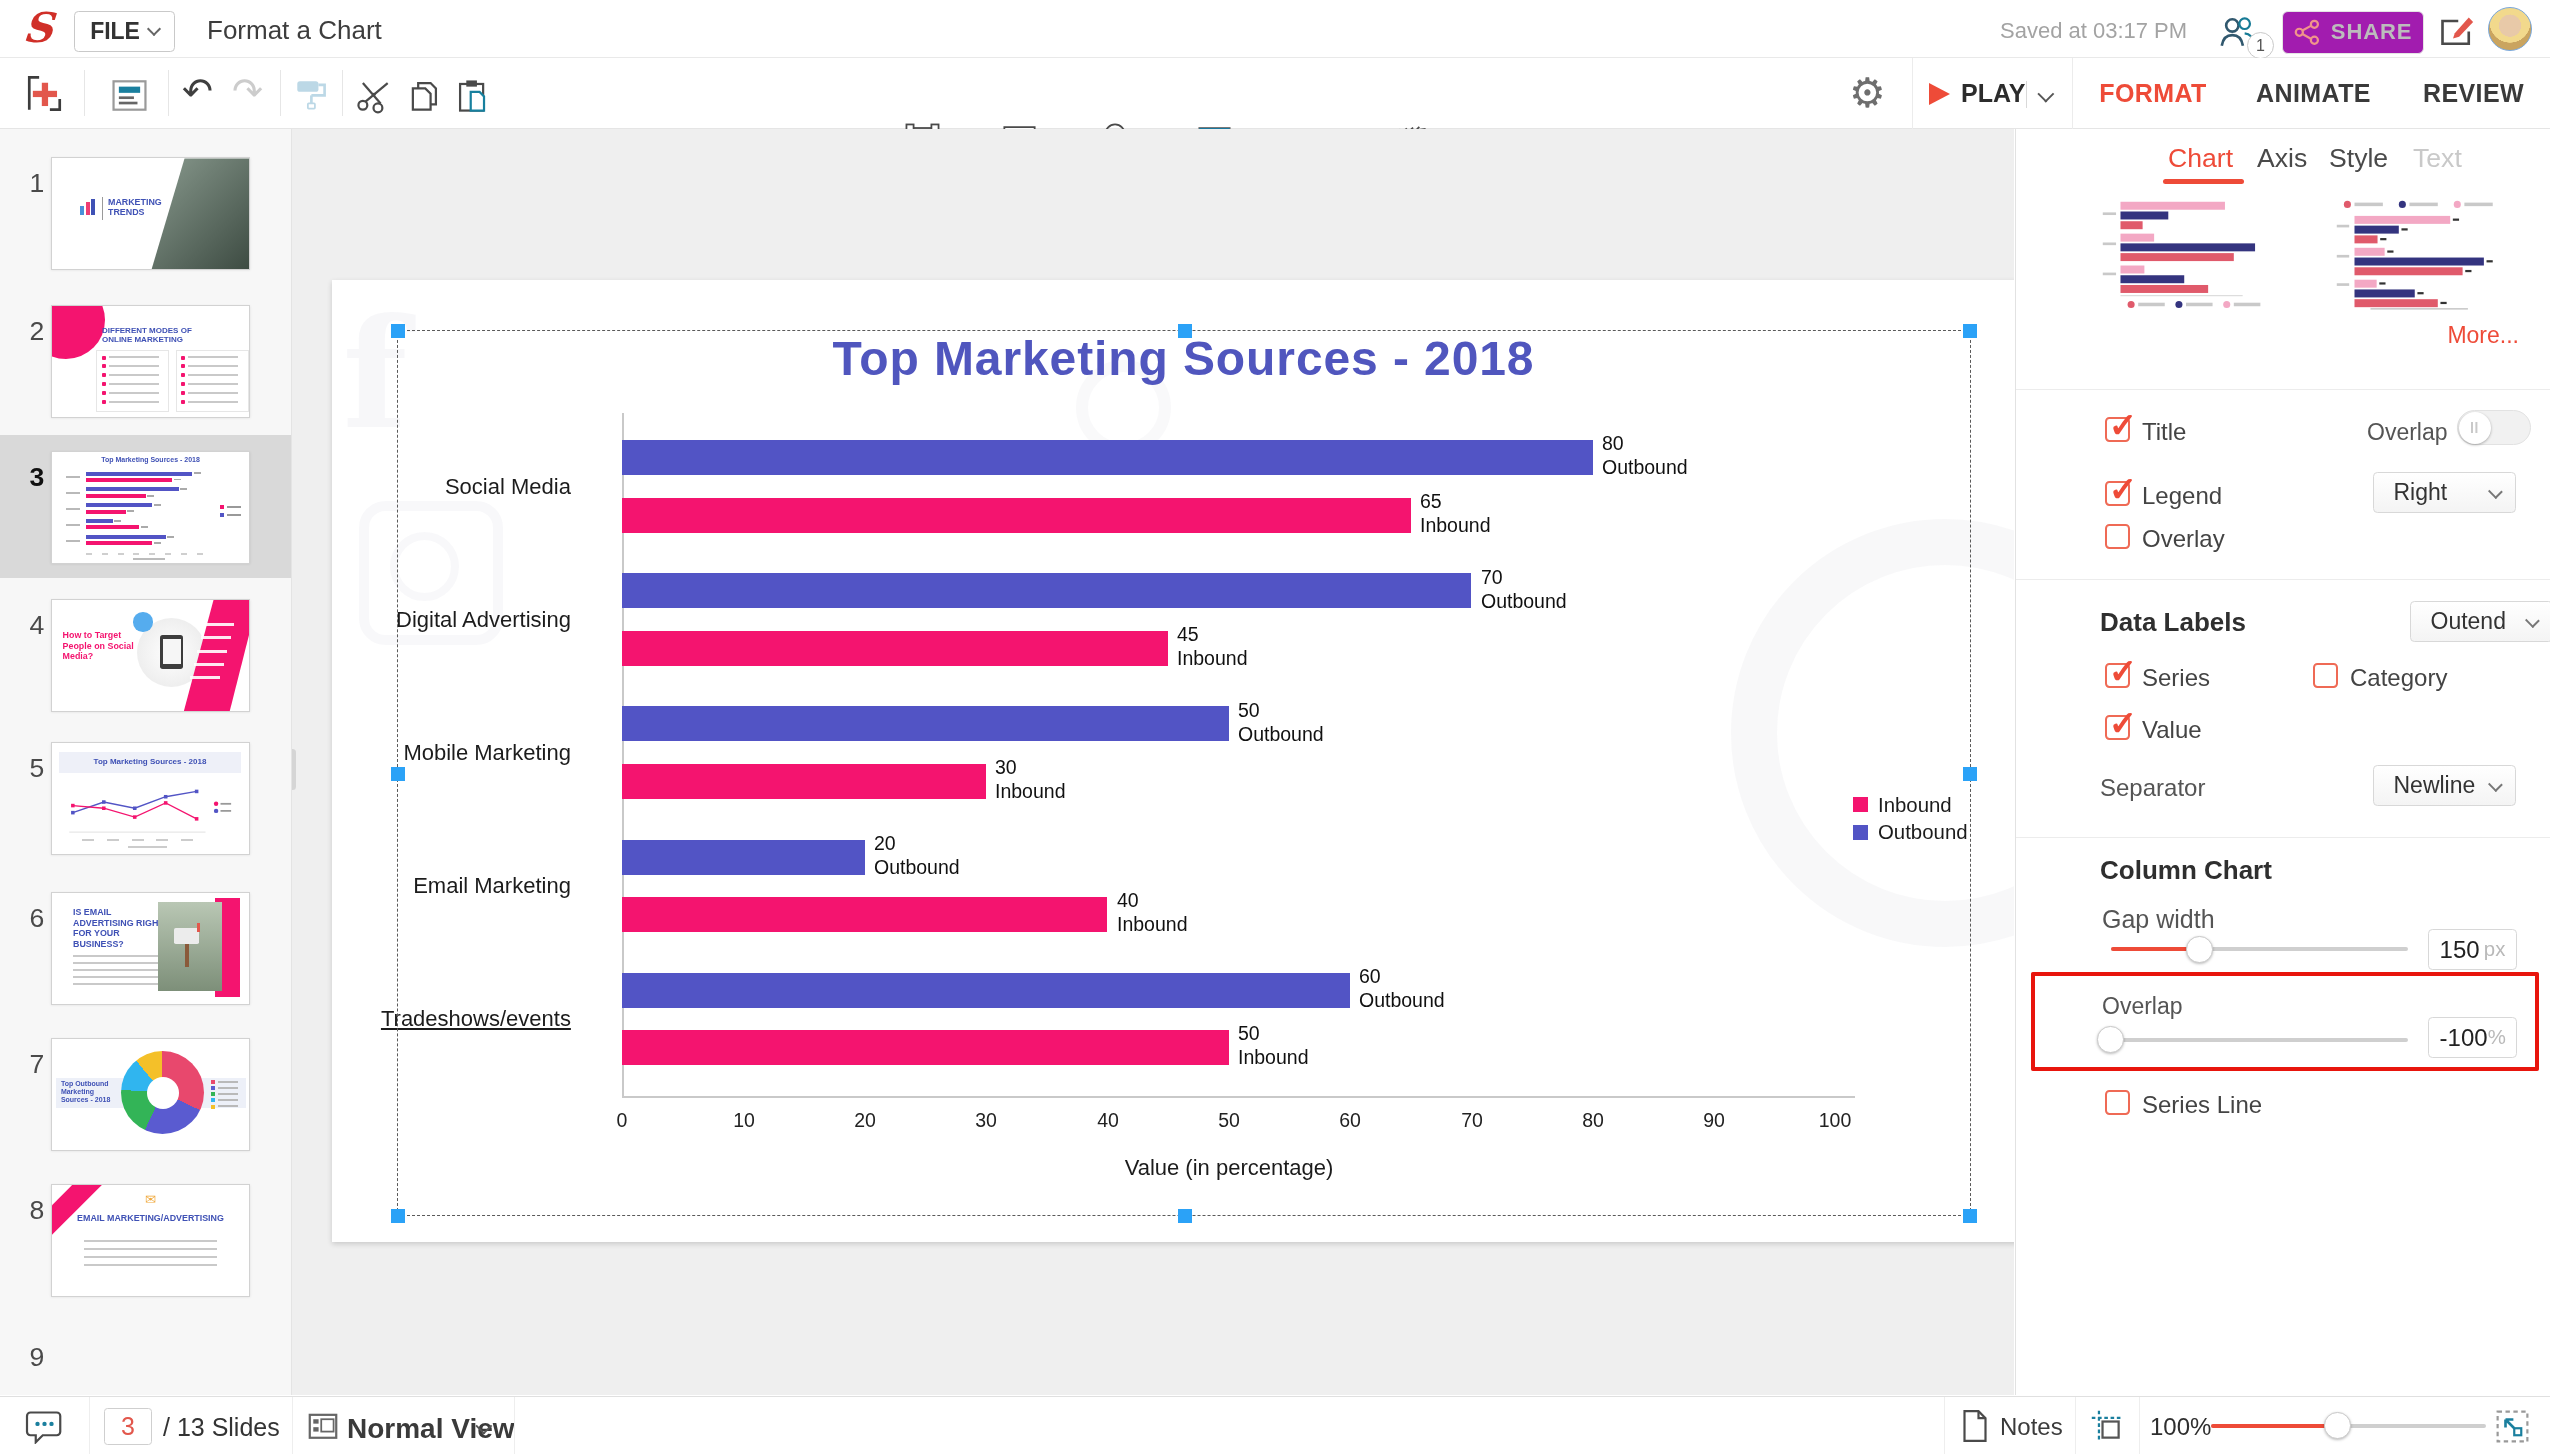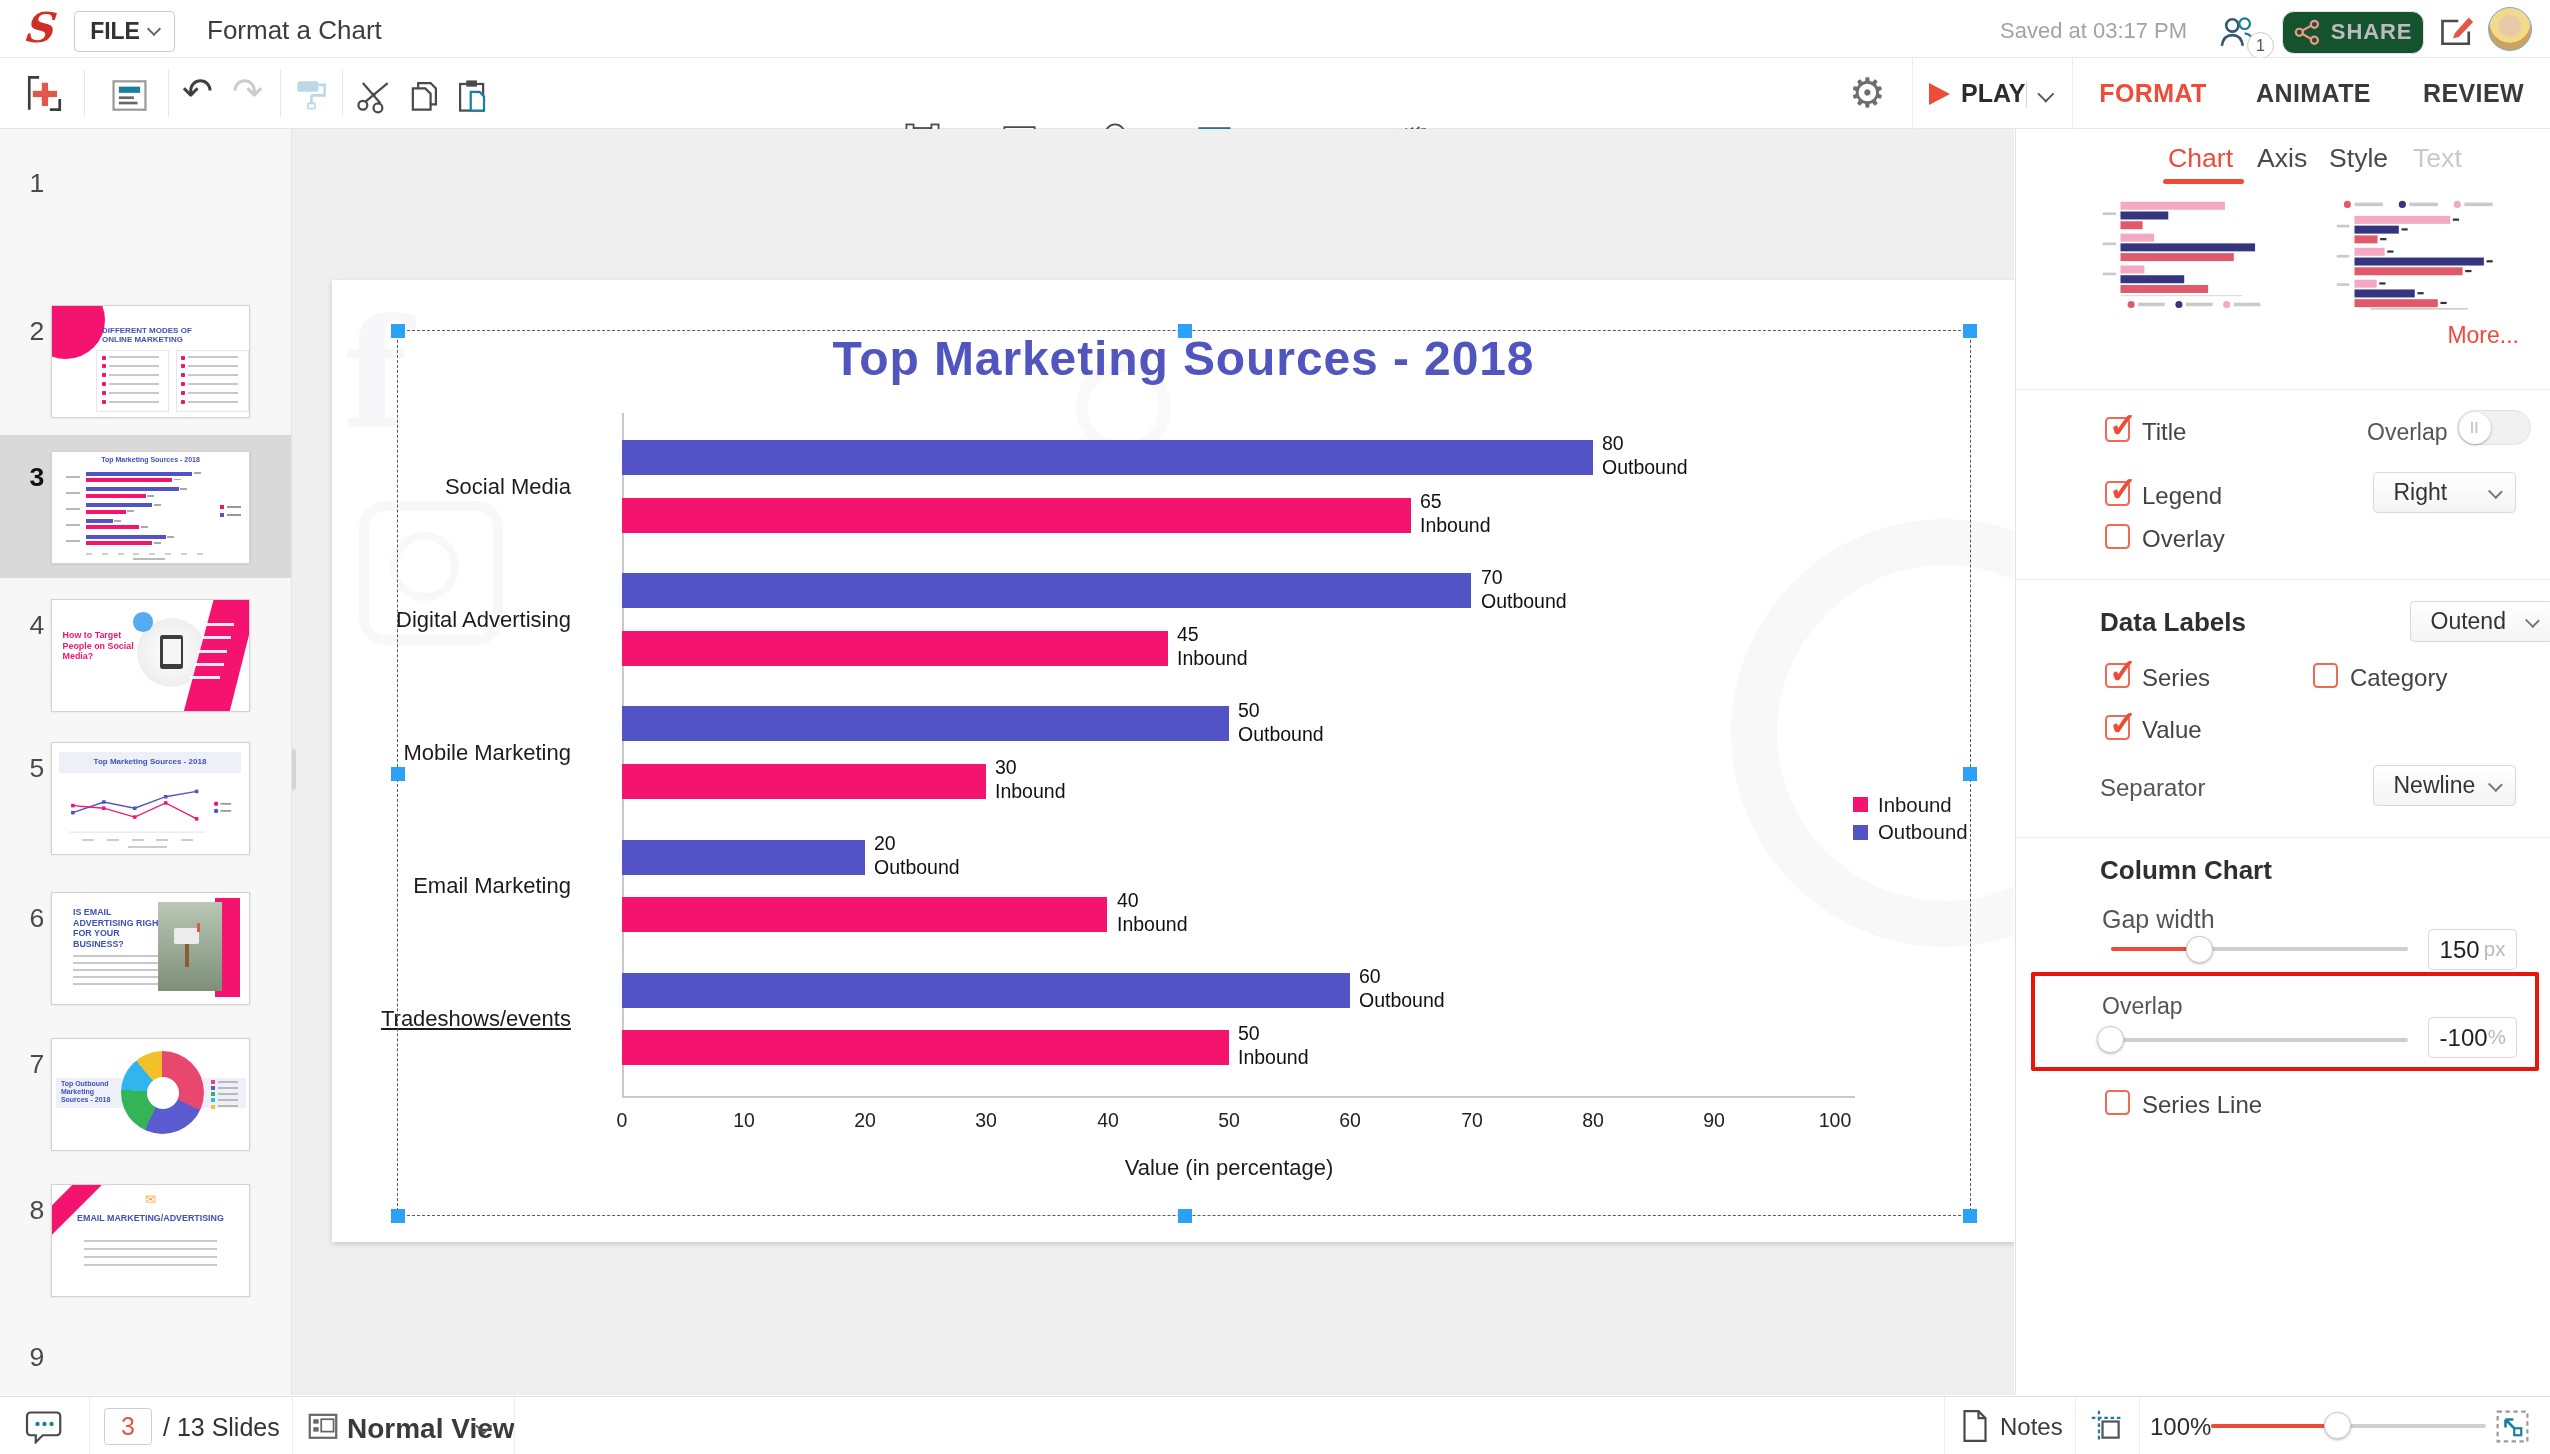--- a/index.html
+++ b/index.html
@@ -58,21 +58,21 @@
     <span class="abs" style="left:2000px;top:17.7px;font-size:22px;color:#a3a3a3;">Saved at 03:17 PM</span>
     <svg class="abs" style="left:2218px;top:14px;" width="41" height="37" viewBox="0 0 46 42">
       <circle cx="16" cy="13" r="7" fill="none" stroke="#31586e" stroke-width="3"></circle>
       <path d="M4 36 q2 -12 12 -12 q10 0 12 12" fill="none" stroke="#31586e" stroke-width="3"></path>
       <circle cx="30" cy="11" r="6" fill="none" stroke="#177b96" stroke-width="2.5"></circle>
       <path d="M30 22 q9 1 10 11" fill="none" stroke="#177b96" stroke-width="2.5"></path>
     </svg>
     <div class="abs" style="left:2247px;top:32px;width:25px;height:25px;border:1.8px solid #c9c9c9;border-radius:50%;background:#fff;display:flex;align-items:center;justify-content:center;">
       <span style="font-size:16px;color:#555;">1</span>
     </div>
-    <div class="abs" style="left:2282px;top:10.6px;width:140px;height:41px;border:0.9px solid #e4e4e4;border-radius:12px;background:#14532d;display:flex;align-items:center;justify-content:center;gap:10.6px;">
+    <div class="abs" style="left:2282px;top:10.6px;width:140px;height:41px;border:0.9px solid #e4e4e4;border-radius:6px;background:#a21caf;display:flex;align-items:center;justify-content:center;gap:10.6px;">
       <svg width="26.6" height="26.6" viewBox="0 0 30 30">
         <circle cx="23" cy="6" r="4" fill="none" stroke="#f0958a" stroke-width="2.5"></circle>
         <circle cx="23" cy="24" r="4" fill="none" stroke="#f0958a" stroke-width="2.5"></circle>
         <circle cx="6" cy="15" r="4" fill="none" stroke="#f0958a" stroke-width="2.5"></circle>
         <line x1="9.5" y1="13" x2="19.5" y2="7.5" stroke="#f0958a" stroke-width="2.5"></line>
         <line x1="9.5" y1="17" x2="19.5" y2="22.5" stroke="#f0958a" stroke-width="2.5"></line>
       </svg>
       <span style="font-size:22px;font-weight:bold;letter-spacing:0.9px;color:#bcbcbc;">SHARE</span>
     </div>
     <svg class="abs" style="left:2437px;top:14px;" width="39" height="35" viewBox="0 0 44 40">
@@ -180,20 +180,28 @@
         <div class="rtab" style="left: 2083px; width: 140px; top: 0px; color: rgb(238, 75, 56);">FORMAT</div>
         <div class="rtab" style="left: 2247px; width: 133px; top: 0px; color: rgb(58, 58, 58);">ANIMATE</div>
         <div class="rtab" style="left: 2407px; width: 133px; top: 0px; color: rgb(58, 58, 58);">REVIEW</div>
       </div>
   </div>
 
   <div class="abs" id="sidebar" style="left:0;top:129px;width:292px;height:1266px;background:#f7f7f7;border-right:0.9px solid #e4e4e4;box-sizing:border-box;overflow:hidden;">
     <div id="slides-list" style="position:absolute;inset:0;">
         <div style="position: absolute; left: 0px; top: 12.4px; width: 292px; height: 143px;">
           <div class="snum">1</div>
+          <div class="slide-thumb">
+            <div style="position: absolute; right: -3.5px; top: 0px; width: 103px; height: 111px; background: linear-gradient(135deg, rgb(138, 155, 143), rgb(60, 74, 65)); clip-path: polygon(34% 0px, 100% 0px, 100% 100%, 2% 100%);"></div>
+            <div style="position: absolute; left: 28px; top: 48px; width: 3.5px; height: 8.9px; background: rgb(74, 144, 217);"></div>
+            <div style="position: absolute; left: 34px; top: 44px; width: 3.5px; height: 12.4px; background: rgb(238, 62, 116);"></div>
+            <div style="position: absolute; left: 39px; top: 41px; width: 3.5px; height: 16px; background: rgb(63, 81, 181);"></div>
+            <div style="position: absolute; left: 50px; top: 39px; width: 0.9px; height: 23px; background: rgb(154, 154, 154);"></div>
+            <div style="position: absolute; left: 56px; top: 40px; width: 69px; font-size: 8.9px; font-weight: bold; color: rgb(63, 81, 181); line-height: 9.7px;">MARKETING TRENDS</div>
+          </div>
         </div>
         <div style="position: absolute; left: 0px; top: 160px; width: 292px; height: 143px;">
           <div class="snum">2</div>
           <div class="slide-thumb">
             <div style="position: absolute; left: -25px; top: -25px; width: 78px; height: 78px; border-radius: 50%; background: rgb(244, 20, 111);"></div>
             <div style="position: absolute; left: 50px; top: 21px; width: 115px; font-size: 8px; font-weight: bold; color: rgb(63, 81, 181); line-height: 8.9px;">DIFFERENT MODES OF ONLINE MARKETING</div>
             <div style="position: absolute; left: 44px; top: 44px; width: 71px; height: 60px; border: 0.9px solid rgb(230, 230, 230);"></div>
             <div style="position: absolute; left: 50px; top: 50px; width: 3.5px; height: 3.5px; background: rgb(244, 20, 111); border-radius: 0.9px;"></div>
             <div style="position: absolute; left: 57px; top: 50px; width: 50px; height: 1.8px; background: rgb(201, 201, 201);"></div>
             <div style="position: absolute; left: 50px; top: 58px; width: 3.5px; height: 3.5px; background: rgb(244, 20, 111); border-radius: 0.9px;"></div>

